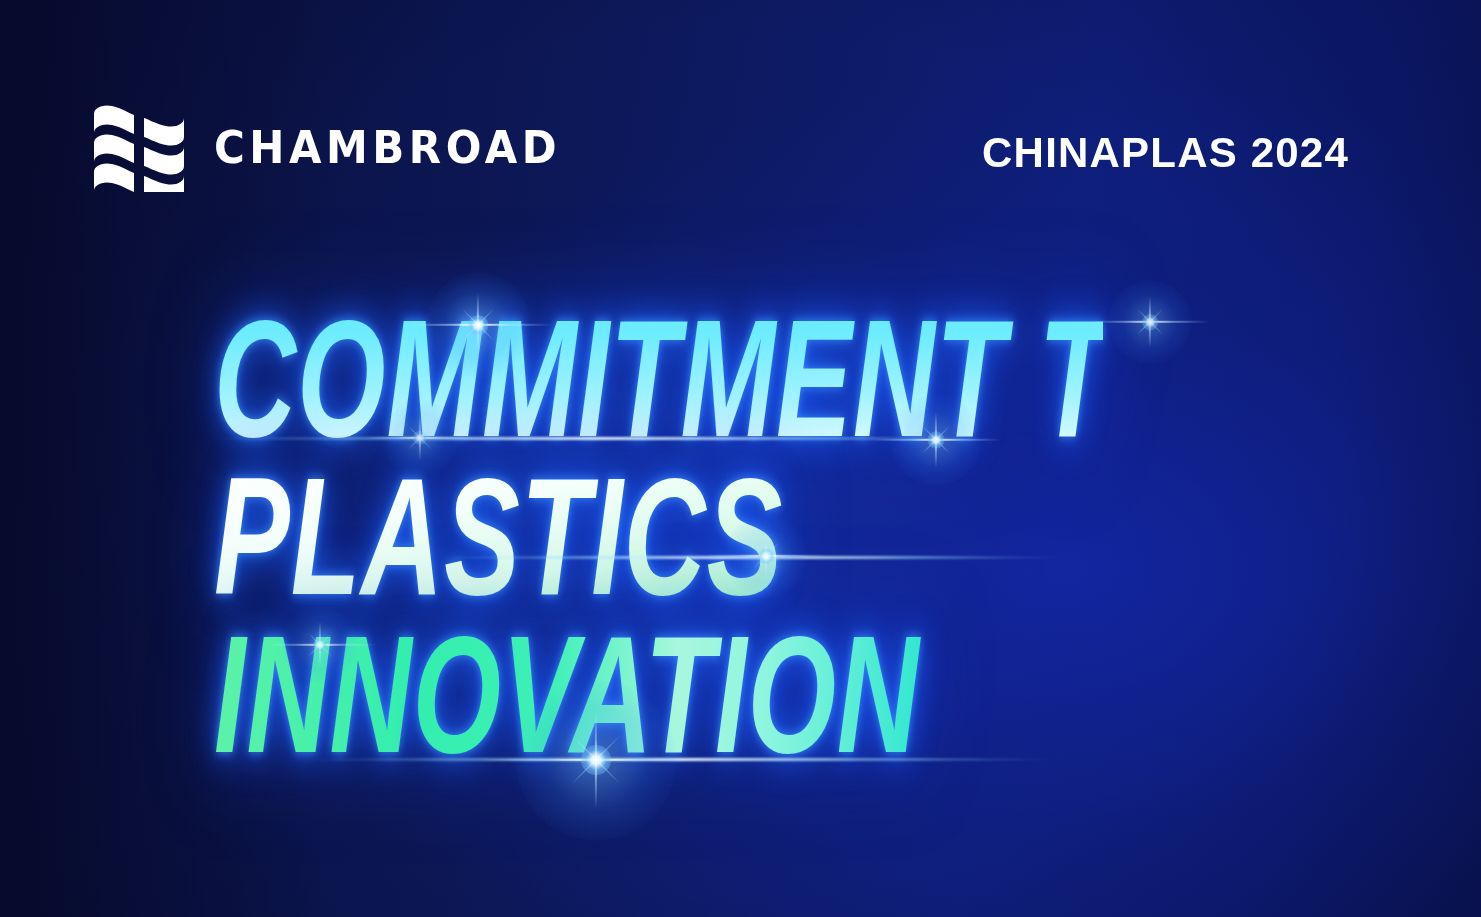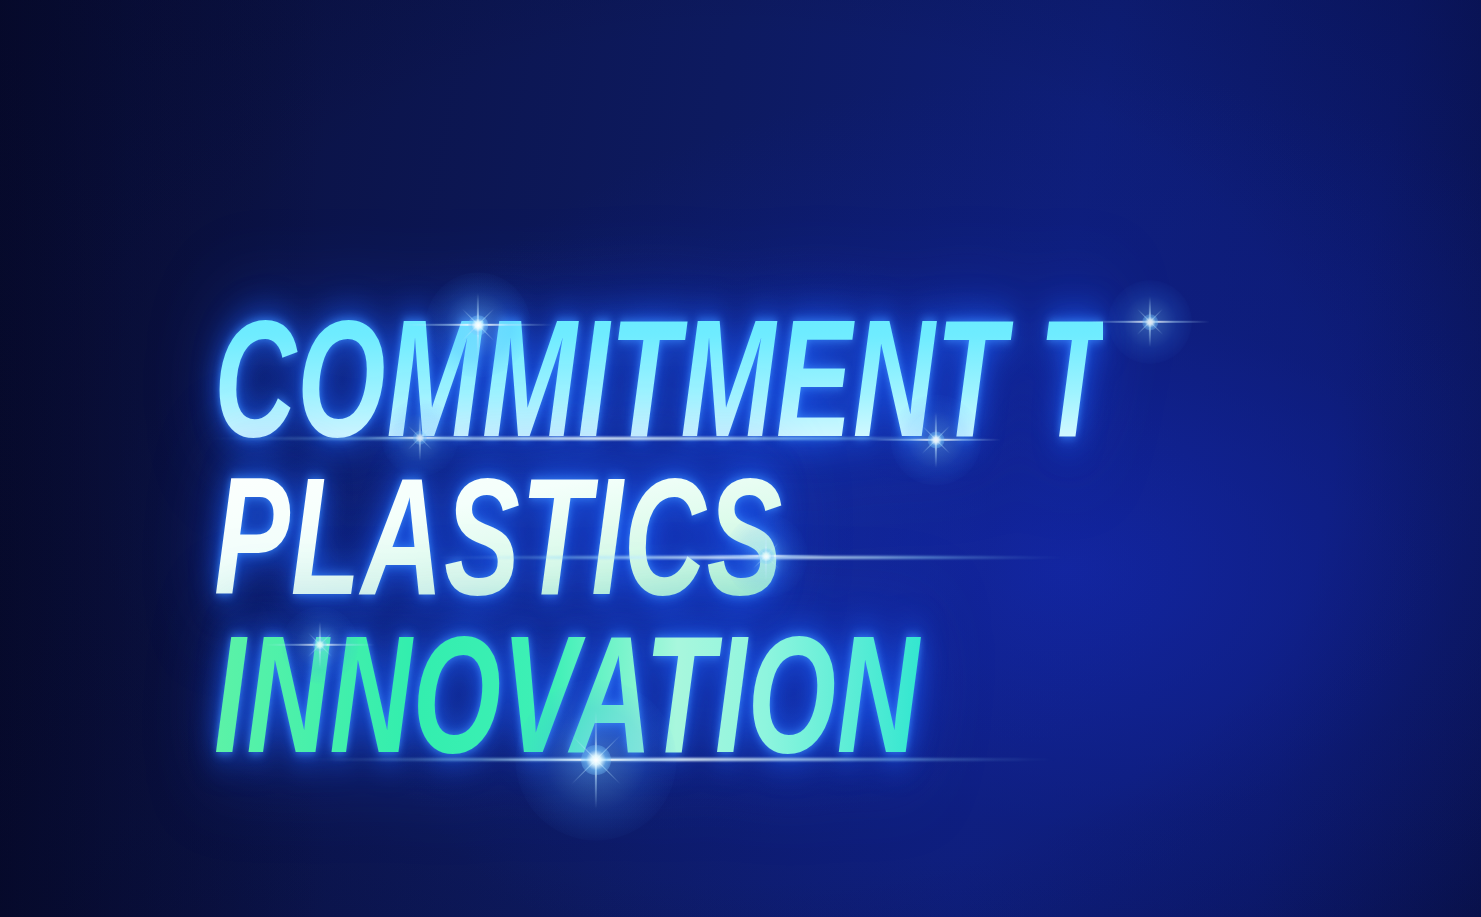--- a/index.html
+++ b/index.html
@@ -230,20 +230,44 @@
 <body>
 
 <div id="banner">
 
   <div class="bg-base"></div>
   <div class="bg-glow-right"></div>
   <div class="bg-glow-center"></div>
   <div class="bg-left-dark"></div>
   <div class="bg-vignette"></div>
 
+  <div class="header">
+
+    <div class="brand">
+      <svg class="brand-mark" viewBox="0 0 96 88" aria-hidden="true">
+        <g fill="#ffffff">
+
+          <path d="M2,10 C2,4 10,0 20,2 C30,4 36,9 42,11 L42,30 C36,28 30,23 20,21 C10,19 2,23 2,29 Z"></path>
+
+          <path d="M52,14 C58,16 64,20 74,22 C84,24 92,20 92,14 L92,33 C92,39 84,43 74,41 C64,39 58,35 52,33 Z"></path>
+
+          <path d="M2,39 C2,33 10,29 20,31 C30,33 36,38 42,40 L42,59 C36,57 30,52 20,50 C10,48 2,52 2,58 Z"></path>
+
+          <path d="M52,43 C58,45 64,49 74,51 C84,53 92,49 92,43 L92,62 C92,68 84,72 74,70 C64,68 58,64 52,62 Z"></path>
+
+          <path d="M2,68 C2,62 10,58 20,60 C30,62 36,67 42,69 L42,88 C36,86 30,81 20,79 C10,77 2,81 2,87 Z"></path>
+
+          <path d="M52,72 C58,74 64,78 74,80 C84,82 92,78 92,72 L92,88 L52,88 Z"></path>
+        </g>
+      </svg>
+      <span class="brand-name">CHAMBROAD</span>
+    </div>
+
+    <div class="event-tag">CHINAPLAS 2024</div>
+  </div>
 
   <div class="headline">
     <span class="hl-line hl-1">COMMITMENT TO</span>
     <span class="hl-line hl-2">PLASTICS</span>
     <span class="hl-line hl-3">INNOVATION</span>
   </div>
 
   <div id="streak-layer">
       <div class="streak" style="left: 200px; top: 437px; width: 800px;"></div>
       <div class="streak" style="left: 430px; top: 556px; width: 640px;"></div>

